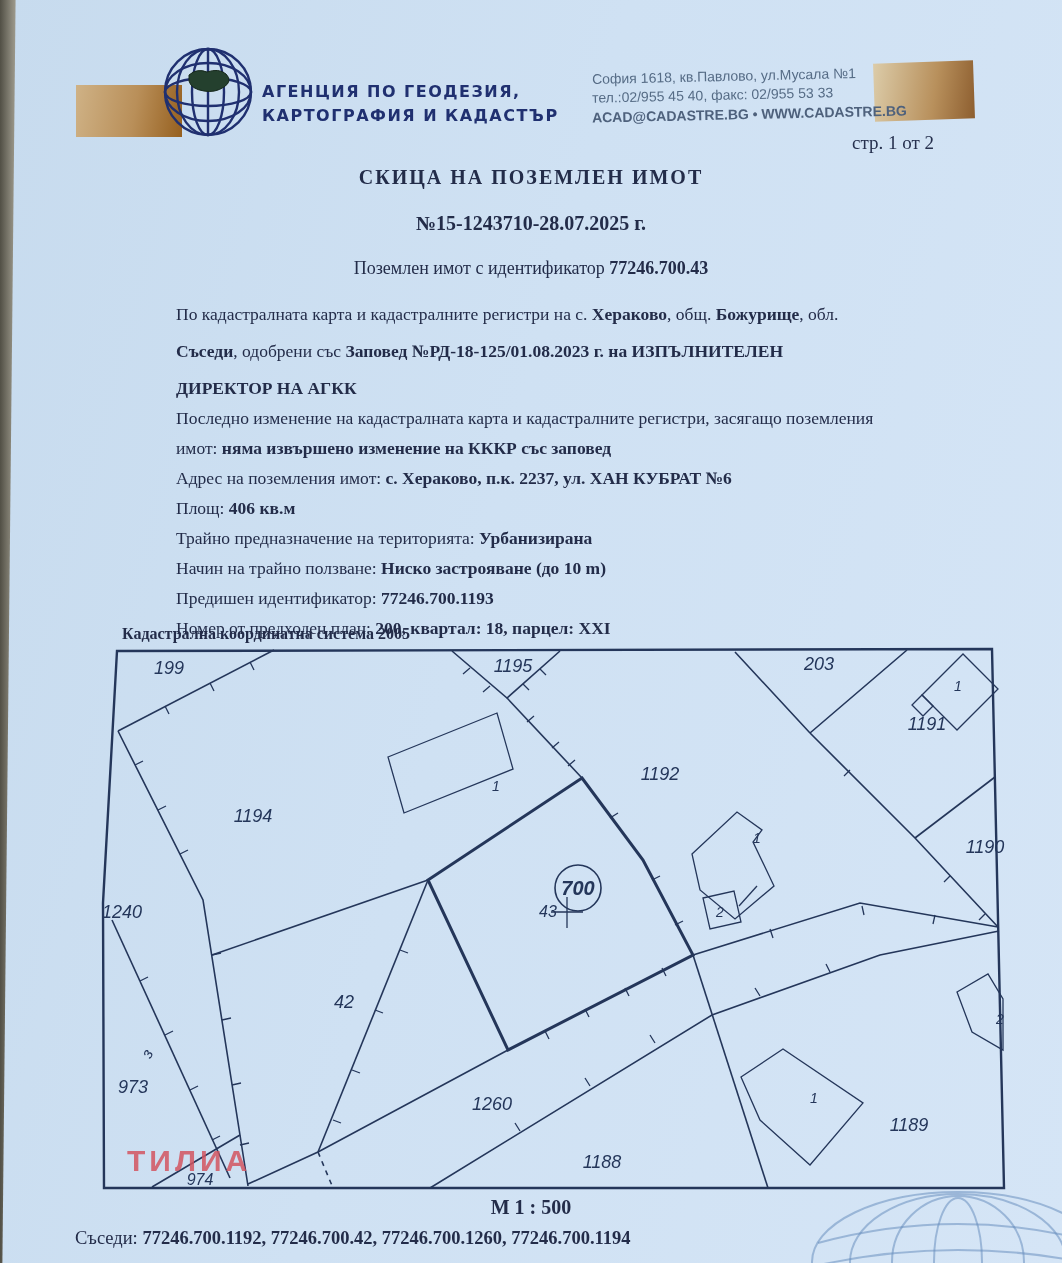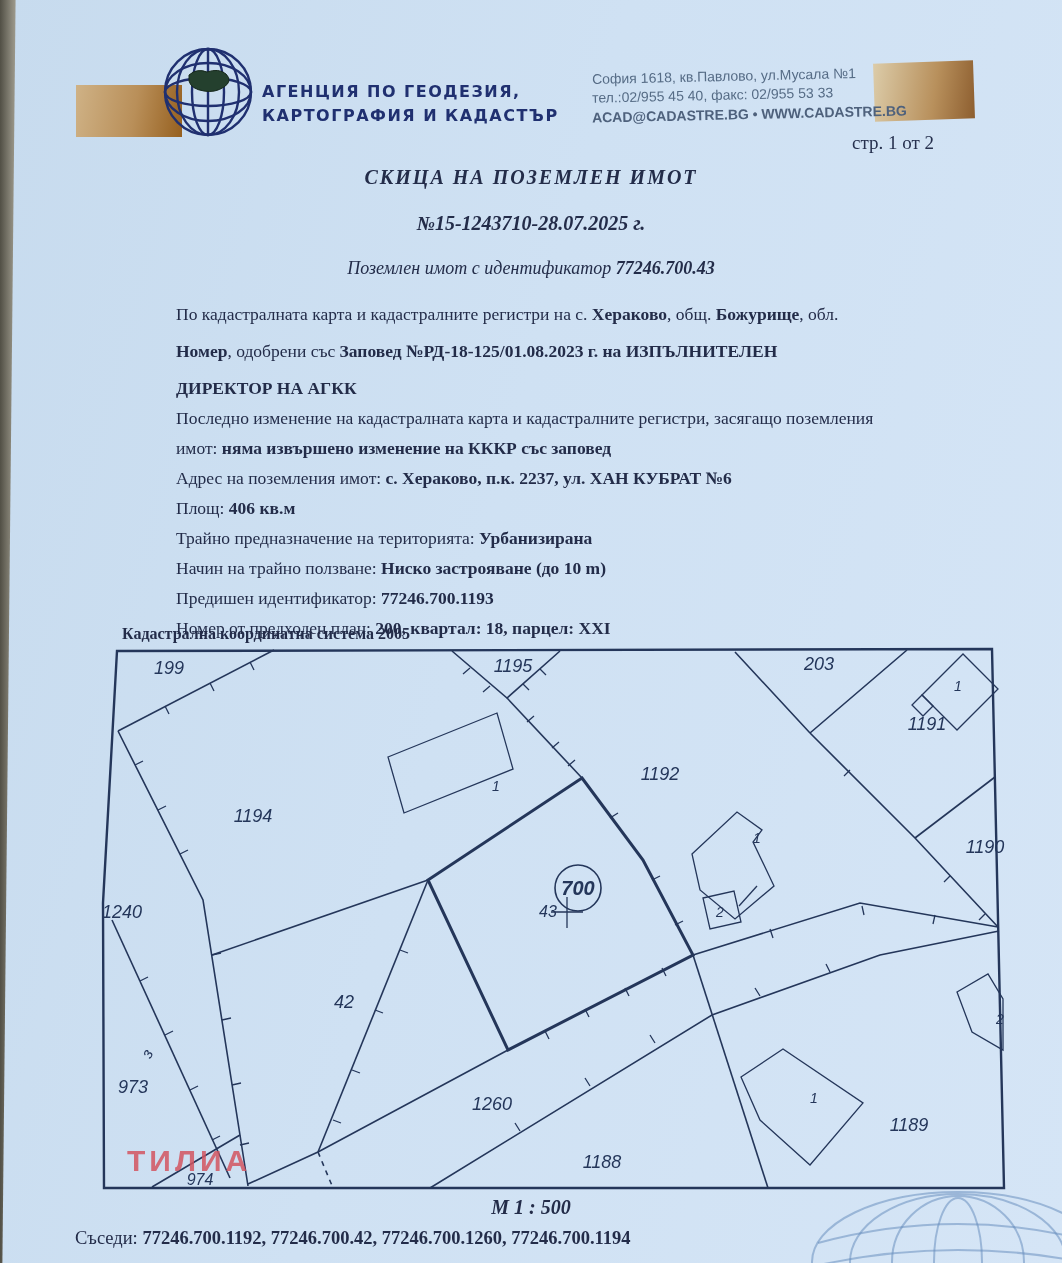--- a/index.html
+++ b/index.html
@@ -21,21 +21,21 @@
   #logo-globe{left:160px;top:44px;width:96px;height:96px;}
   .agency{left:262px;font-family:"DejaVu Sans",sans-serif;font-weight:bold;
     font-size:16px;letter-spacing:1.5px;color:#203070;}
   #agency-1{top:82px;} #agency-2{top:106px;}
   .addr{left:592px;font-family:"Liberation Sans",sans-serif;font-size:14px;
     color:#566c86;transform:rotate(-1.3deg);white-space:nowrap;}
   #addr-1{top:68px;} #addr-2{top:87px;}
   #addr-3{top:106px;font-weight:bold;color:#4e617c;}
   #page-ind{left:852px;top:132px;font-size:19px;color:#26304e;}
   
-  .ctr{left:0;width:1062px;text-align:center;font-style:italic;}
+  .ctr{left:0;width:1062px;text-align:center;}
   #title-1{top:166px;font-size:20px;font-weight:bold;letter-spacing:2px;}
   #title-2{top:212px;font-size:20px;font-weight:bold;}
   #title-3{top:258px;font-size:18px;}
   
   #body-block{left:128px;top:302px;width:880px;font-size:17.5px;line-height:24px;}
   #body-block .ln{margin-bottom:6px;margin-left:48px;}
   #body-block .ln.g1{margin-bottom:13px;}
   .b{font-weight:bold;}
   #map-caption{left:122px;top:625px;font-size:16px;font-weight:bold;}
   
@@ -86,21 +86,21 @@
 <div id="addr-3" class="abs addr">ACAD@CADASTRE.BG • WWW.CADASTRE.BG</div>
 
 <div id="page-ind" class="abs">стр. 1 от 2</div>
 
 <div id="title-1" class="abs ctr">СКИЦА НА ПОЗЕМЛЕН ИМОТ</div>
 <div id="title-2" class="abs ctr">№15-1243710-28.07.2025 г.</div>
 <div id="title-3" class="abs ctr"><span>Поземлен имот с идентификатор </span><span class="b">77246.700.43</span></div>
 
 <div id="body-block" class="abs">
     <div class="ln g1"><span>По кадастралната карта и кадастралните регистри на с. </span><span class="b">Хераково</span><span>, общ. </span><span class="b">Божурище</span><span>, обл.</span></div>
-    <div class="ln g1"><span class="b">Номер</span><span>, одобрени със </span><span class="b">Заповед №РД-18-125/01.08.2023 г. на ИЗПЪЛНИТЕЛЕН</span></div>
+    <div class="ln g1"><span class="b">Съседи</span><span>, одобрени със </span><span class="b">Заповед №РД-18-125/01.08.2023 г. на ИЗПЪЛНИТЕЛЕН</span></div>
     <div class="ln "><span class="b">ДИРЕКТОР НА АГКК</span></div>
     <div class="ln "><span>Последно изменение на кадастралната карта и кадастралните регистри, засягащо поземления</span></div>
     <div class="ln "><span>имот: </span><span class="b">няма извършено изменение на КККР със заповед</span></div>
     <div class="ln "><span>Адрес на поземления имот: </span><span class="b">с. Хераково, п.к. 2237, ул. ХАН КУБРАТ №6</span></div>
     <div class="ln "><span>Площ: </span><span class="b">406 кв.м</span></div>
     <div class="ln "><span>Трайно предназначение на територията: </span><span class="b">Урбанизирана</span></div>
     <div class="ln "><span>Начин на трайно ползване: </span><span class="b">Ниско застрояване (до 10 m)</span></div>
     <div class="ln "><span>Предишен идентификатор: </span><span class="b">77246.700.1193</span></div>
     <div class="ln "><span>Номер от предходен план: </span><span class="b">200, квартал: 18, парцел: XXI</span></div>
   </div>

